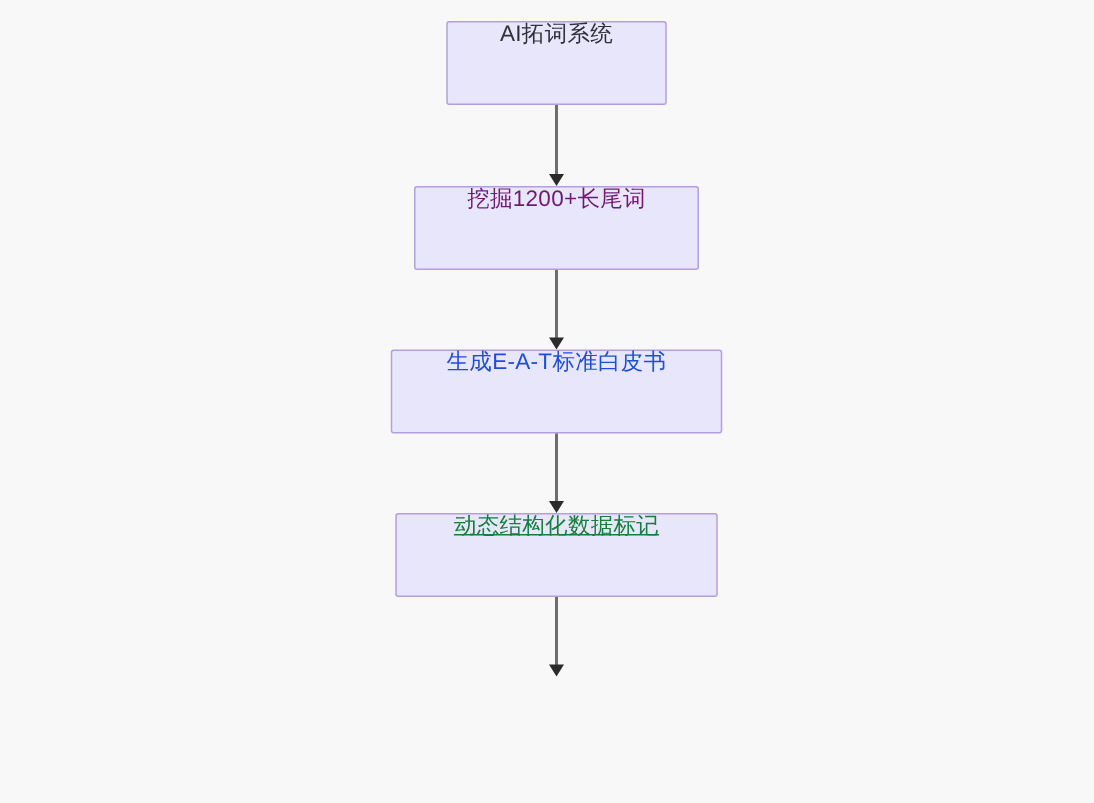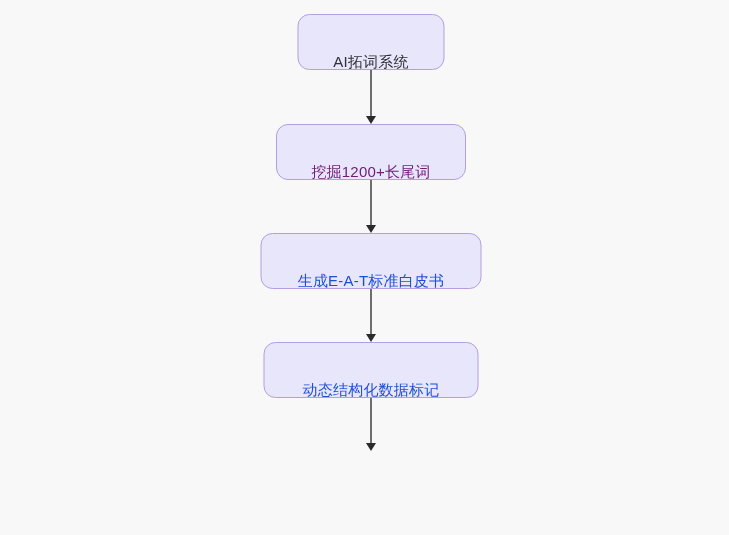--- a/index.html
+++ b/index.html
@@ -16,23 +16,23 @@
   #flow-canvas {
     position: relative;
     width: 729px;
     height: 535px;
   }
   .node {
     position: absolute;
     box-sizing: border-box;
     background: #e8e6fb;
     border: 1.5px solid #b49ee0;
-    border-radius: 12px;
+    border-radius: 2px;
     display: flex;
-    align-items: flex-end;
+    align-items: flex-start;
     justify-content: center;
     height: 56px;
     transform: translateX(-50%);
   }
   .node-label {
     font-size: 15px;
     color: #2f3038;
     line-height: 1;
     letter-spacing: 0.2px;
     white-space: nowrap;
@@ -88,21 +88,21 @@
   <div class="node" id="node-3" style="left: 371px; top: 233px; width: 221px; height: 56px; background: rgb(232, 230, 251); border-color: rgb(180, 158, 224);">
     <span class="node-label" style="color: #1d4ed8;">生成E-A-T标准白皮书</span>
   </div>
 
   <div class="connector" id="edge-3" style="left: 371px; top: 289px; height: 53px;">
     <div class="line" style="height: 46px; background: rgb(110, 110, 110);"></div>
     <div class="head" style="border-top-color: rgb(43, 43, 43);"></div>
   </div>
 
   <div class="node" id="node-4" style="left: 371px; top: 342px; width: 215px; height: 56px; background: rgb(232, 230, 251); border-color: rgb(180, 158, 224);">
-    <span class="node-label" style="color: #1d4ed8;">动态结构化数据标记</span>
+    <span class="node-label" style="color: #15803d; text-decoration: underline;">动态结构化数据标记</span>
   </div>
 
   <div class="connector" id="edge-4" style="left: 371px; top: 398px; height: 53px;">
     <div class="line" style="height: 46px; background: rgb(110, 110, 110);"></div>
     <div class="head" style="border-top-color: rgb(43, 43, 43);"></div>
   </div>
 
 
 </div>
 

